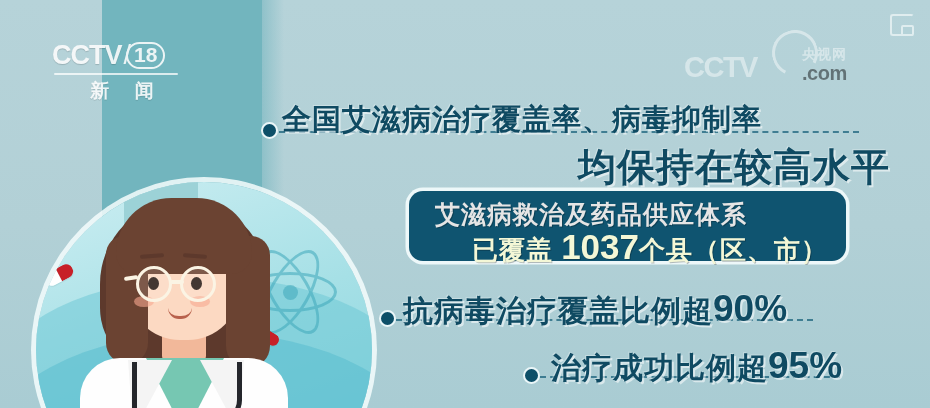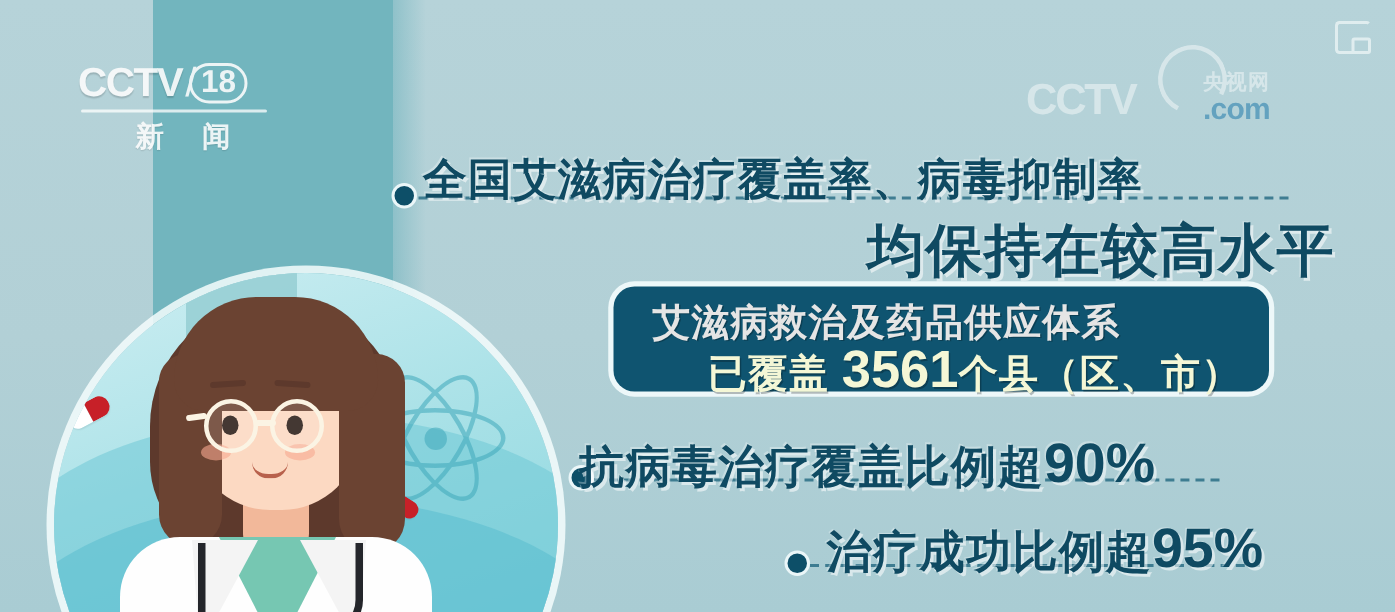--- a/index.html
+++ b/index.html
@@ -48,21 +48,21 @@
     opacity:.45; }
   #watermark .wm-arc { position:absolute; left:88px; top:-8px; width:46px; height:46px;
     border:3px solid #ffffff; border-radius:50%; border-bottom-color:transparent;
     transform:rotate(-18deg); }
   #watermark .wm-main { position:absolute; left:0; top:14px;
     font-size:29px; font-weight:700; color:#ffffff; letter-spacing:-1.5px;
     line-height:30px; }
   #watermark .wm-cn { position:absolute; left:118px; top:8px;
     font-size:14px; font-weight:700; color:#ffffff; letter-spacing:1px; }
   #watermark .wm-com { position:absolute; left:118px; top:24px;
-    font-size:20px; font-weight:700; color:#0369a1; letter-spacing:-.5px; }
+    font-size:20px; font-weight:700; color:#000000; letter-spacing:-.5px; }
 
   
   #pip { position:absolute; right:16px; top:14px; width:24px; height:22px; opacity:.75; }
   #pip .outer { position:absolute; inset:0; border:2.5px solid #eef6f7;
     border-radius:3px; border-right-color:transparent; }
   #pip .inner { position:absolute; right:0px; bottom:0px; width:13px; height:11px;
     border:2.5px solid #eef6f7; border-radius:2px; background:#b4d2d8; }
 
   
   #illus { position:absolute; left:36px; top:182px; width:336px; height:246px; }
@@ -154,21 +154,21 @@
 
   .dashline { position:absolute; height:0; border-top:2.5px dashed #2b6f86; opacity:.85; }
 
   .hl { position:absolute; white-space:nowrap;
     font-family:"Liberation Sans","DejaVu Sans",sans-serif;
     font-weight:700; color:#0f4a62; letter-spacing:1px;
     text-shadow:2px 2px 0 rgba(255,255,255,.55), -1px -1px 0 rgba(255,255,255,.3);
   }
   #hl1 { left:282px; top:100px; font-size:29px;text-align:right; }
   #hl2 { left:578px; top:142px; font-size:38px; }
-  #hl3 { left:386px; top:288px; font-size:30px; }
+  #hl3 { left:403px; top:288px; font-size:30px; }
   #hl4 { left:551px; top:345px; font-size:30px; }
   .hl .num { font-size:37px; letter-spacing:0; }
 
   
   #callout { position:absolute; left:409px; top:191px; width:437px; height:70px;
     background:#0f5470; border-radius:14px;
     box-shadow:0 0 0 3.5px rgba(242,251,252,.92);
   }
   #callout .line1 { position:absolute; left:26px; top:7px;
     font-size:25px; font-weight:700; color:#e5e5e5; letter-spacing:1px;
@@ -265,21 +265,21 @@
   <div class="bullet" style="left:261px; top:122px;"></div>
   <div class="dashline" style="left:279px; top:131px; width:580px;"></div>
   <div class="hl" id="hl1">全国艾滋病治疗覆盖率、病毒抑制率</div>
 
   <div class="hl" id="hl2">均保持在较高水平</div>
 
   <div id="callout">
     <div class="line1">艾滋病救治及药品供应体系</div>
     <div class="line2">
       <span>已覆盖</span>
-      <span class="big">3561</span><span>个县（区、市）</span>
+      <span class="big">1037</span><span>个县（区、市）</span>
     </div>
   </div>
 
   <div class="bullet" style="left:379px; top:310px;"></div>
   <div class="dashline" style="left:396px; top:319px; width:417px;"></div>
   <div class="hl" id="hl3">
     <span>抗病毒治疗覆盖比例超</span><span class="num">90%</span>
   </div>
 
   <div class="bullet" style="left:523px; top:367px;"></div>

